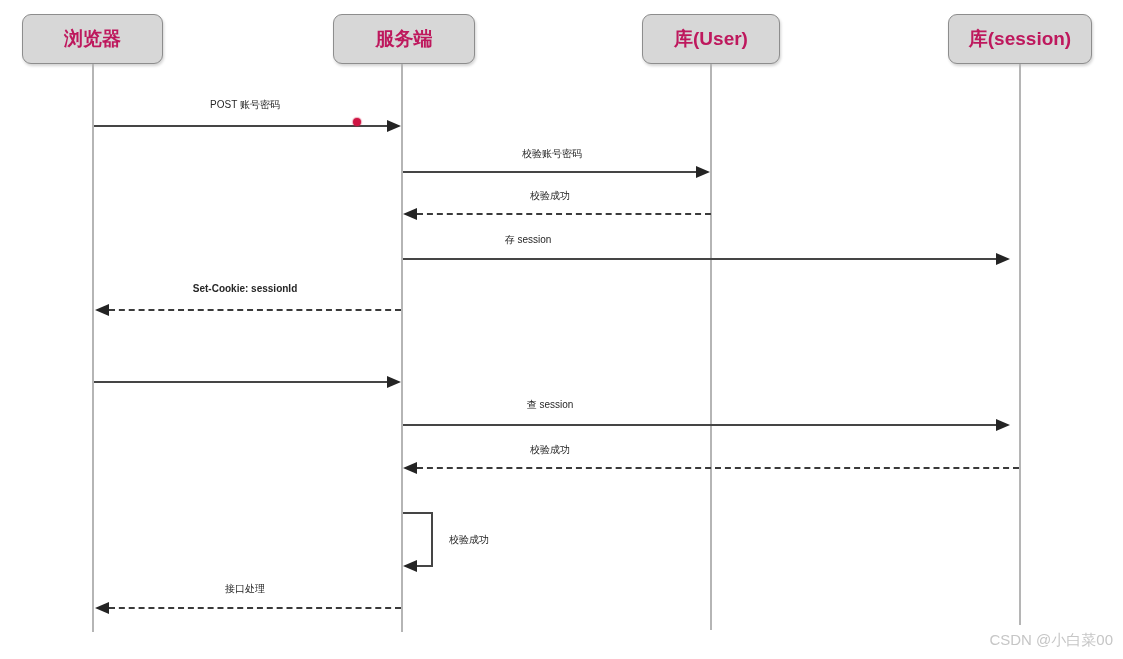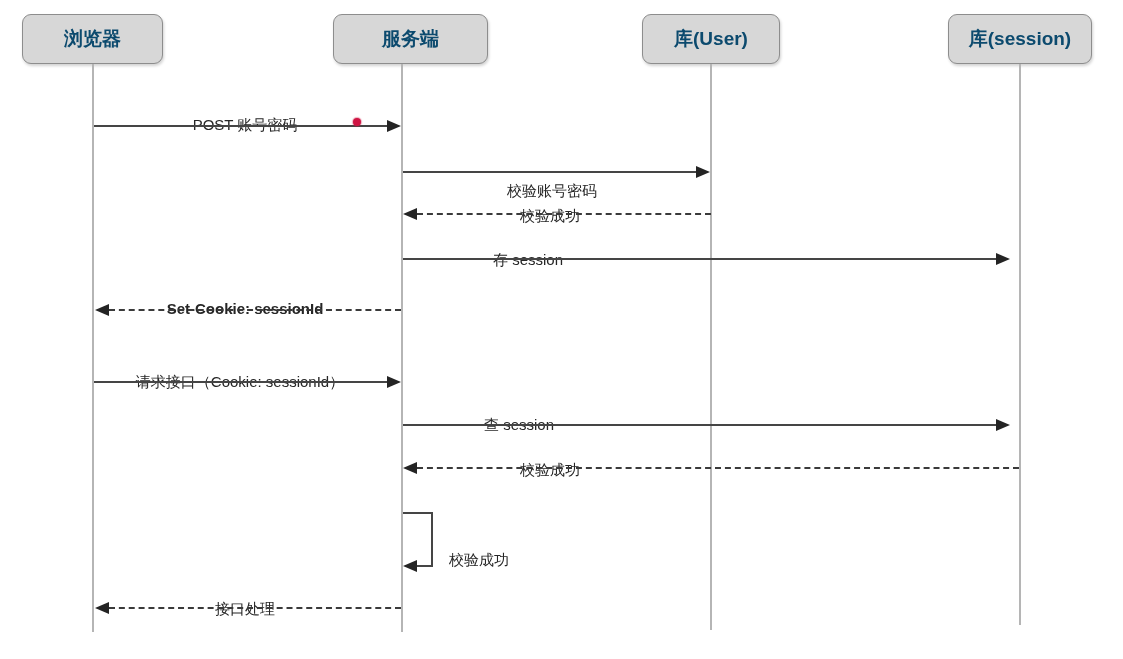--- a/index.html
+++ b/index.html
@@ -11,47 +11,47 @@
     overflow:hidden;
   }
   
   .actor{
     position:absolute;top:14px;height:50px;
     background:#d7d7d7;
     border:1px solid #8d8d8d;
     border-radius:9px;
     box-shadow:1px 2px 3px rgba(0,0,0,.18);
     display:flex;align-items:center;justify-content:center;
-    font-size:19px;font-weight:600;color:#0c4a6e;
+    font-size:19px;font-weight:600;color:#be185d;
     box-sizing:border-box;
   }
   #actor-browser{left:22px;width:141px;}
-  #actor-server{left:333px;width:155px;}
+  #actor-server{left:333px;width:142px;}
   #actor-dbuser{left:642px;width:138px;}
   #actor-dbsession{left:948px;width:144px;}
 
   
   .lifeline{position:absolute;width:2px;background:#b5b5b5;top:64px;}
   #ll-browser{left:92px;height:568px;}
   #ll-server{left:401px;height:568px;}
   #ll-dbuser{left:710px;height:566px;}
   #ll-dbsession{left:1019px;height:561px;}
 
   
   .mlabel{
     position:absolute;transform:translateX(-50%);
-    font-size:15px;color:#262626;white-space:nowrap;line-height:18px;margin-top:20px;
+    font-size:10px;color:#262626;white-space:nowrap;line-height:18px;
   }
   #ml-0{left:245px;top:96px;}
-  #ml-1{left:552px;top:162px;}
+  #ml-1{left:552px;top:145px;}
   #ml-2{left:550px;top:187px;}
   #ml-3{left:528px;top:231px;}
   #ml-4{left:245px;top:280px;font-weight:bold;}
   #ml-5{left:240px;top:353px;}
-  #ml-6{left:519px;top:396px;}
+  #ml-6{left:550px;top:396px;}
   #ml-7{left:550px;top:441px;}
   #ml-8{left:449px;top:531px;transform:none;}
   #ml-9{left:245px;top:580px;}
 
   
   .mline{position:absolute;height:0;}
   .mline.solid{border-top:2px solid #454545;}
   .mline.dashed{border-top:2px dashed #3a3a3a;}
   #li-0{left:94px;top:125px;width:293px;}
   #li-1{left:403px;top:171px;width:293px;}
@@ -134,21 +134,20 @@
   <div class="ah l" id="ah-2"></div>
 
   <div class="mlabel" id="ml-3">存 session</div>
   <div class="mline solid" id="li-3"></div>
   <div class="ah r" id="ah-3"></div>
 
   <div class="mlabel" id="ml-4">Set-Cookie: sessionId</div>
   <div class="mline dashed" id="li-4"></div>
   <div class="ah l" id="ah-4"></div>
 
-  <div class="mlabel" id="ml-5">请求接口（Cookie: sessionId）</div>
   <div class="mline solid" id="li-5"></div>
   <div class="ah r" id="ah-5"></div>
 
   <div class="mlabel" id="ml-6">查 session</div>
   <div class="mline solid" id="li-6"></div>
   <div class="ah r" id="ah-6"></div>
 
   <div class="mlabel" id="ml-7">校验成功</div>
   <div class="mline dashed" id="li-7"></div>
   <div class="ah l" id="ah-7"></div>
@@ -156,14 +155,15 @@
   <div class="mlabel" id="ml-8">校验成功</div>
   <div class="selfline" id="sl-top"></div>
   <div class="selfline" id="sl-right"></div>
   <div class="selfline" id="sl-bottom"></div>
   <div class="ah l" id="ah-8"></div>
 
   <div class="mlabel" id="ml-9">接口处理</div>
   <div class="mline dashed" id="li-9"></div>
   <div class="ah l" id="ah-9"></div>
 
+  <div class="watermark">CSDN @小白菜00</div>
 
 </div>
 
 </body></html>

